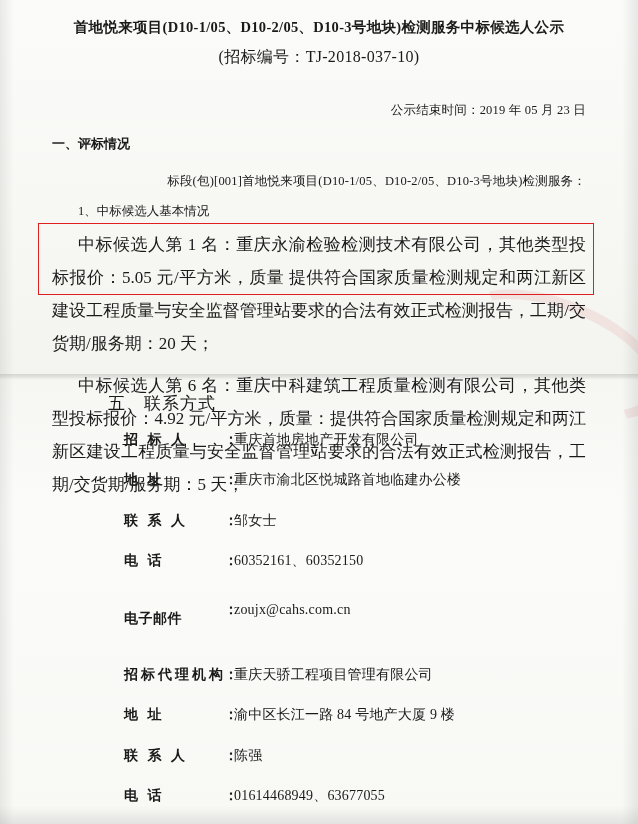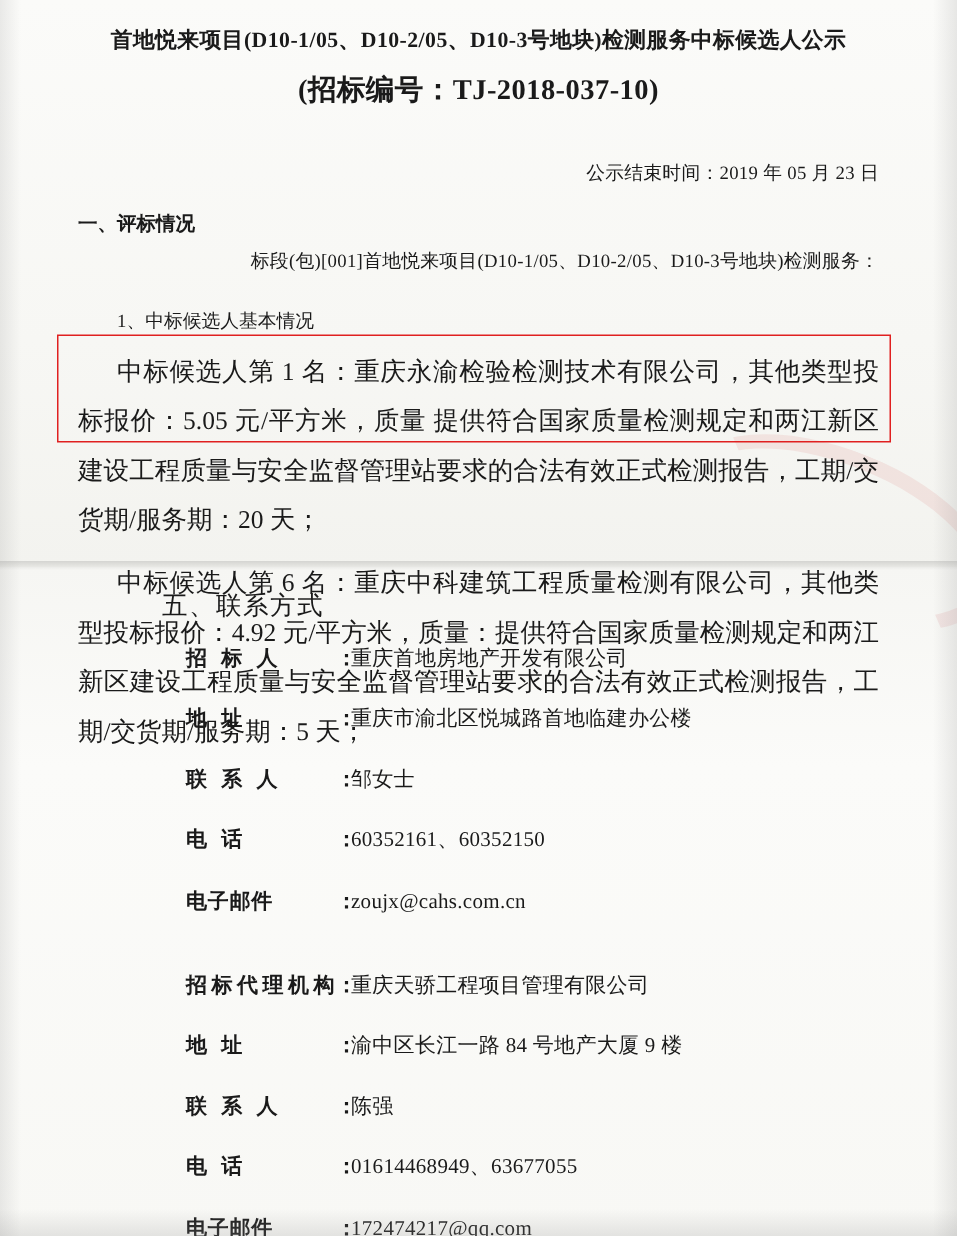--- a/index.html
+++ b/index.html
@@ -63,42 +63,42 @@
   }
   .title {
     font-size: 14.5px;
     font-weight: bold;
     text-align: center;
     letter-spacing: 0.3px;
     line-height: 1.6;
     margin-top: 6px;
   }
   .subtitle {
-    font-size: 19px;
-    font-weight: bold;
+    font-size: 16px;
+    font-weight: normal;
     text-align: center;
     margin-top: 8px;
     letter-spacing: 0.3px;
   }
   .spacer-1 { height: 30px; }
   .line {
     font-size: 12.5px;
     line-height: 1.95;
     letter-spacing: 0.2px;
     text-align: right;
   }
   .sec-head {
     font-size: 13px;
     font-weight: bold;
     margin-top: 12px;
-    margin-bottom: 4px;
+    margin-bottom: 16px;
   }
   .sub-head {
     font-size: 12.5px;
-    margin-top: 20px;
+    margin-top: 10px;
     padding-left: 26px;
   }
   .body-p {
     font-size: 17px;
     line-height: 1.95;
     text-align: justify;
     padding-left: 0;
     text-indent: 26px;
   }
   .mt8 { margin-top: 8px; }
@@ -159,21 +159,21 @@
   }
   .kv .sep {
     width: 10px;
     flex: 0 0 10px;
     font-weight: bold;
   }
   .kv .v {
     flex: 1 1 auto;
     letter-spacing: 0.2px;
   }
-  .kv.email .k { letter-spacing: 0.5px; }
+  .kv.email .k { letter-spacing: 0.5px; margin-top: 17px; }
   .gap { height: 16px; }
 </style>
 </head>
 <body>
 
 <div class="page">
   <div class="paper-top"></div>
   <div class="paper-bottom"></div>
   <div class="seam"></div>
   <div class="swoosh"></div>

